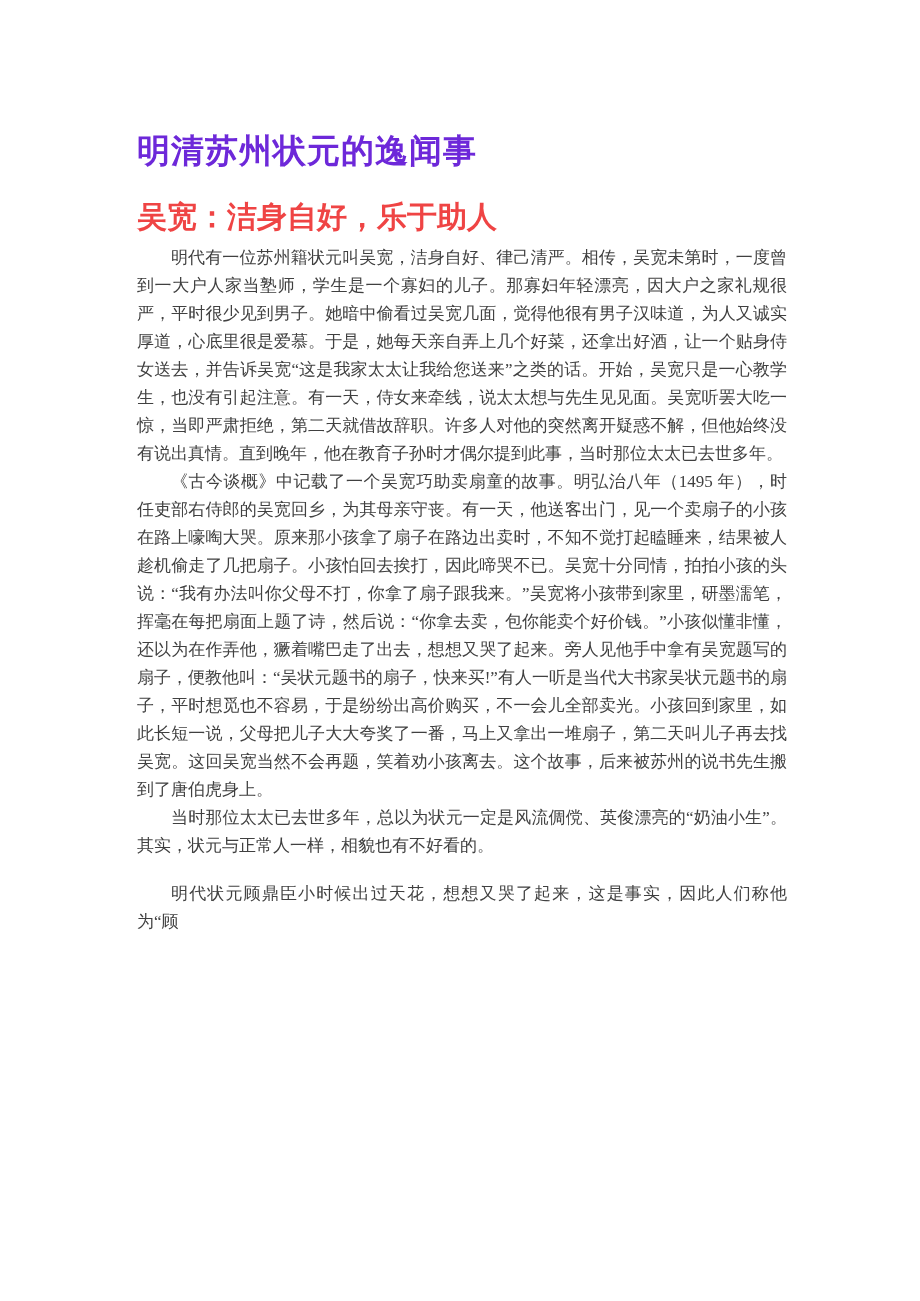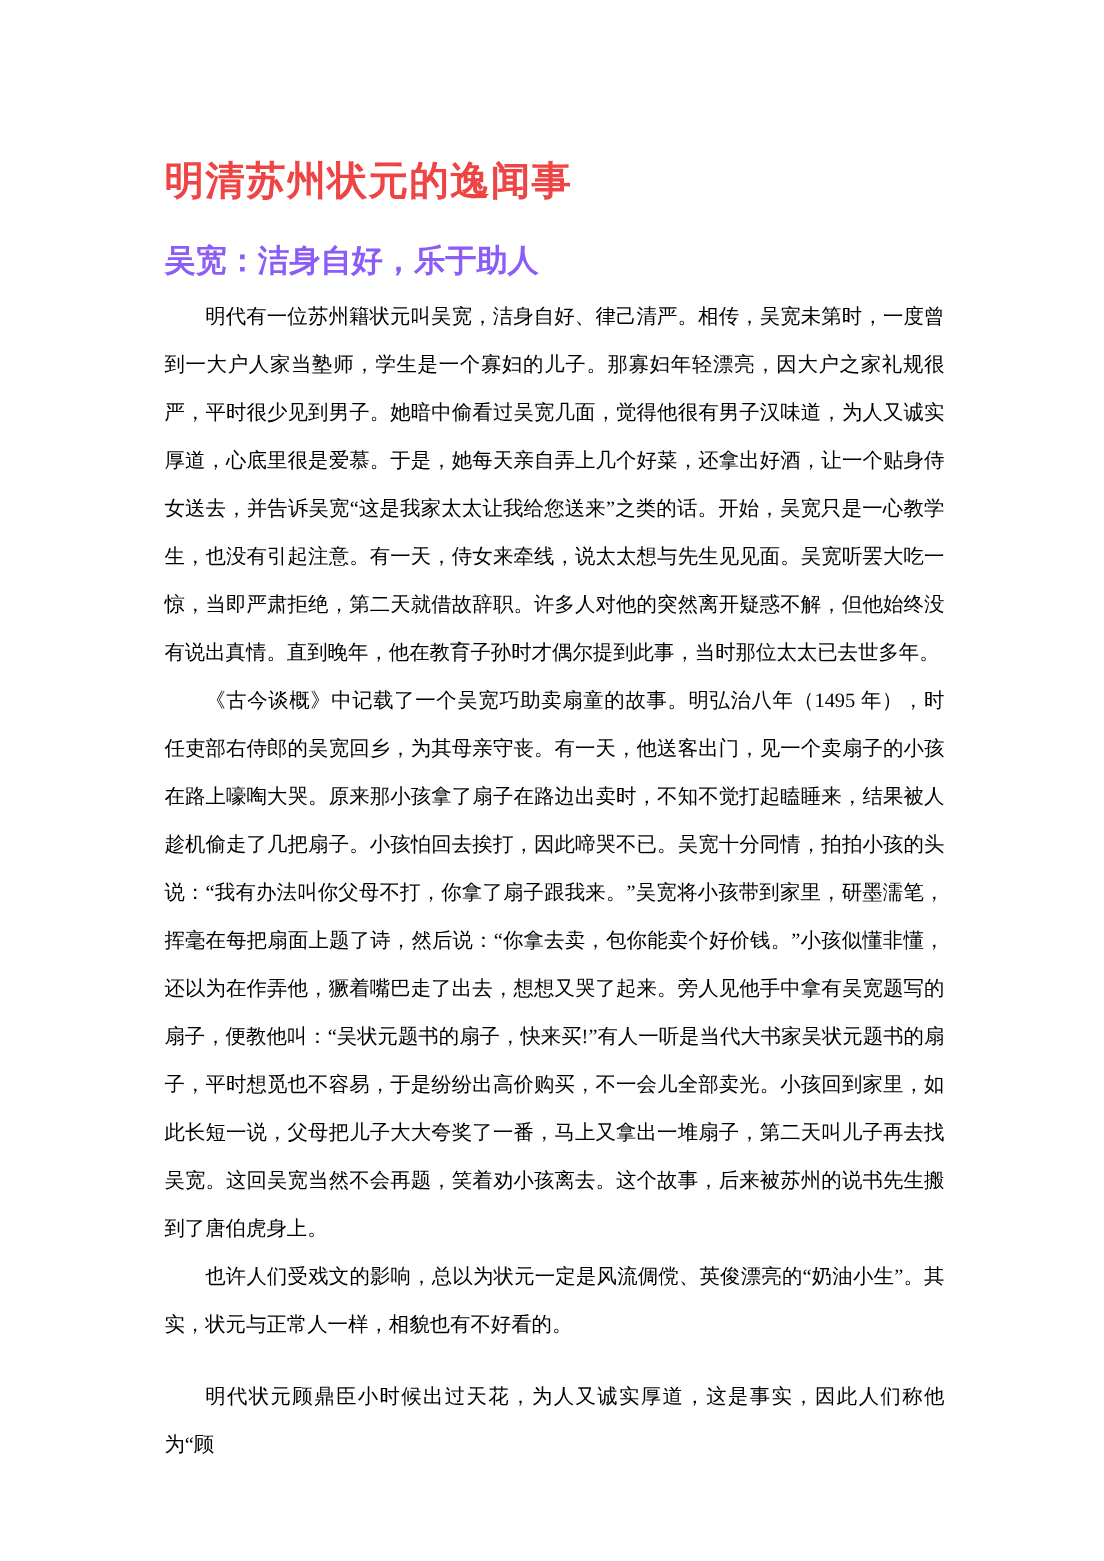--- a/index.html
+++ b/index.html
@@ -26,42 +26,42 @@
     width: 650px;
   }
   .doc-title {
     margin: 0;
     padding-top: 130px;
     font-family: "Liberation Sans", "DejaVu Sans", sans-serif;
     font-weight: 600;
     font-size: 33px;
     line-height: 42px;
     letter-spacing: 1px;
-    color: #ef4444;
+    color: #6d28d9;
   }
   .sec-heading {
     margin: 30px 0 0 0;
     font-family: "Liberation Sans", "DejaVu Sans", sans-serif;
     font-weight: 600;
-    font-size: 26px;
+    font-size: 30px;
     line-height: 30px;
-    color: #8b5cf6;
+    color: #ef4444;
   }
   .sec-heading.second {
     margin-top: 28px;
   }
   .body-para {
     margin: 12px 0 0 0;
     font-family: "Liberation Serif", "DejaVu Serif", serif;
     font-size: 17px;
-    line-height: 40px;
+    line-height: 28px;
     text-align: justify;
     text-justify: inter-character;
     text-indent: 2em;
-    color: #000000;
+    color: #404040;
   }
   .body-para + .body-para {
     margin-top: 0;
     font-family: Liberation Serif, serif;
   }
   .body-para.extra-gap {
     margin-top: 20px;
   }
 </style>
 </head>
@@ -72,18 +72,18 @@
 
     <h1 class="doc-title">明清苏州状元的逸闻事</h1>
 
     <h2 class="sec-heading">吴宽：洁身自好，乐于助人</h2>
 
     <p class="body-para">明代有一位苏州籍状元叫吴宽，洁身自好、律己清严。相传，吴宽未第时，一度曾到一大户人家当塾师，学生是一个寡妇的儿子。那寡妇年轻漂亮，因大户之家礼规很严，平时很少见到男子。她暗中偷看过吴宽几面，觉得他很有男子汉味道，为人又诚实厚道，心底里很是爱慕。于是，她每天亲自弄上几个好菜，还拿出好酒，让一个贴身侍女送去，并告诉吴宽“这是我家太太让我给您送来”之类的话。开始，吴宽只是一心教学生，也没有引起注意。有一天，侍女来牵线，说太太想与先生见见面。吴宽听罢大吃一惊，当即严肃拒绝，第二天就借故辞职。许多人对他的突然离开疑惑不解，但他始终没有说出真情。直到晚年，他在教育子孙时才偶尔提到此事，当时那位太太已去世多年。</p>
 
     <p class="body-para">《古今谈概》中记载了一个吴宽巧助卖扇童的故事。明弘治八年（1495 年），时任吏部右侍郎的吴宽回乡，为其母亲守丧。有一天，他送客出门，见一个卖扇子的小孩在路上嚎啕大哭。原来那小孩拿了扇子在路边出卖时，不知不觉打起瞌睡来，结果被人趁机偷走了几把扇子。小孩怕回去挨打，因此啼哭不已。吴宽十分同情，拍拍小孩的头说：“我有办法叫你父母不打，你拿了扇子跟我来。”吴宽将小孩带到家里，研墨濡笔，挥毫在每把扇面上题了诗，然后说：“你拿去卖，包你能卖个好价钱。”小孩似懂非懂，还以为在作弄他，獗着嘴巴走了出去，想想又哭了起来。旁人见他手中拿有吴宽题写的扇子，便教他叫：“吴状元题书的扇子，快来买!”有人一听是当代大书家吴状元题书的扇子，平时想觅也不容易，于是纷纷出高价购买，不一会儿全部卖光。小孩回到家里，如此长短一说，父母把儿子大大夸奖了一番，马上又拿出一堆扇子，第二天叫儿子再去找吴宽。这回吴宽当然不会再题，笑着劝小孩离去。这个故事，后来被苏州的说书先生搬到了唐伯虎身上。</p>
 
 
-    <p class="body-para">也许人们受戏文的影响，总以为状元一定是风流倜傥、英俊漂亮的“奶油小生”。其实，状元与正常人一样，相貌也有不好看的。</p>
+    <p class="body-para">当时那位太太已去世多年，总以为状元一定是风流倜傥、英俊漂亮的“奶油小生”。其实，状元与正常人一样，相貌也有不好看的。</p>
 
-    <p class="body-para extra-gap">明代状元顾鼎臣小时候出过天花，为人又诚实厚道，这是事实，因此人们称他为“顾</p>
+    <p class="body-para extra-gap">明代状元顾鼎臣小时候出过天花，想想又哭了起来，这是事实，因此人们称他为“顾</p>
 
   </div>
 </div>
 
 </body></html>

